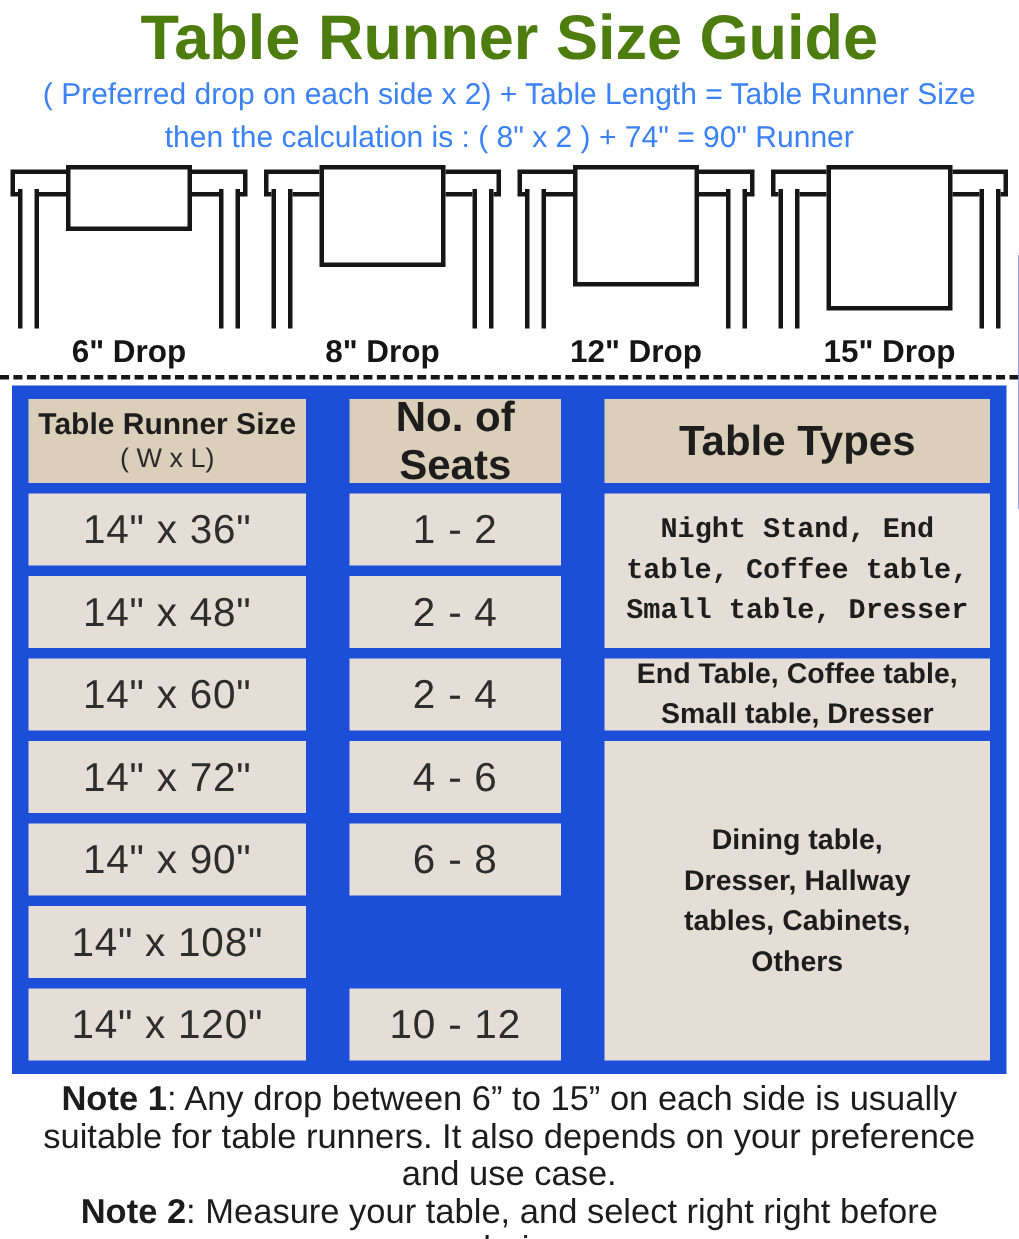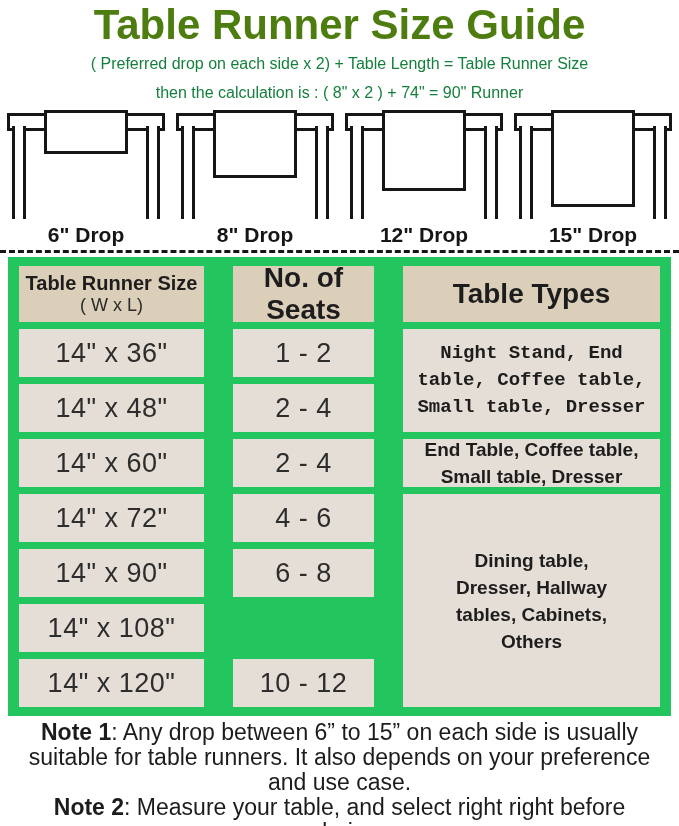--- a/index.html
+++ b/index.html
@@ -4,38 +4,38 @@
 <style>
   html,body{margin:0;padding:0;}
   body{
     width:679px;height:826px;overflow:hidden;background:#ffffff;
     font-family:"Liberation Sans",sans-serif;color:#1b1b1b;
     -webkit-font-smoothing:antialiased;
   }
   
   .header{padding-top:1px;text-align:center;}
   .title{font-size:42px;font-weight:800;line-height:48px;margin:0;letter-spacing:0px;color:#4d7c0f;}
-  .sub{font-size:16px;line-height:29px;margin:0;color:#15803d;}
+  .sub{font-size:20px;line-height:29px;margin:0;color:#3b82f6;}
   
   .figures{display:flex;justify-content:space-between;padding:0 6px;margin-top:2px;}
   .figure{width:160px;display:flex;flex-direction:column;}
   .canvas{position:relative;height:110px;}
   .tabletop{position:absolute;top:4px;left:1px;right:1px;height:12px;background:#fff;border:3px solid #161616;}
   .leg{position:absolute;top:17px;bottom:0;width:8px;border-left:3px solid #161616;border-right:3px solid #161616;background:#fff;}
   .leg.l{left:6px;}
   .leg.r{right:6px;}
   .runner{position:absolute;top:1px;left:50%;transform:translateX(-50%);width:78px;background:#fff;border:3px solid #161616;z-index:2;}
   .f1 .runner{height:38px;}
   .f2 .runner{height:62px;}
   .f3 .runner{height:75px;}
   .f4 .runner{height:91px;}
   .fig-label{text-align:center;font-size:21px;font-weight:700;margin-top:4px;color:#151515;}
   .divider{border-top:3px dashed #161616;margin:3px 0 0 0;}
   
-  .panel{margin:4px 8px 0 8px;background:#22c55e;padding:9px 11px;}
+  .panel{margin:4px 8px 0 8px;background:#1d4ed8;padding:9px 11px;}
   .grid{display:grid;grid-template-columns:185px 141px 257px;grid-template-rows:56px repeat(7,48px);gap:7px 29px;}
   .hcell{background:#dbcfba;display:flex;flex-direction:column;align-items:center;justify-content:center;text-align:center;}
   .h-main{font-size:20px;font-weight:700;line-height:23px;color:#1d1d1d;}
   .h-sub{font-size:18px;font-weight:400;line-height:21px;color:#2a2a2a;}
   .h-single{font-size:28px;font-weight:700;color:#1d1d1d;}
   .cell{background:#e5ded6;display:flex;align-items:center;justify-content:center;text-align:center;}
   .num{font-size:27px;font-weight:400;color:#2d2d2d;letter-spacing:0.5px;}
   .type{font-size:19px;font-weight:700;line-height:27px;color:#1d1d1d;}
   .type span{display:block;}
   .w-a{max-width:230px;font-family:Liberation Mono, monospace;}

